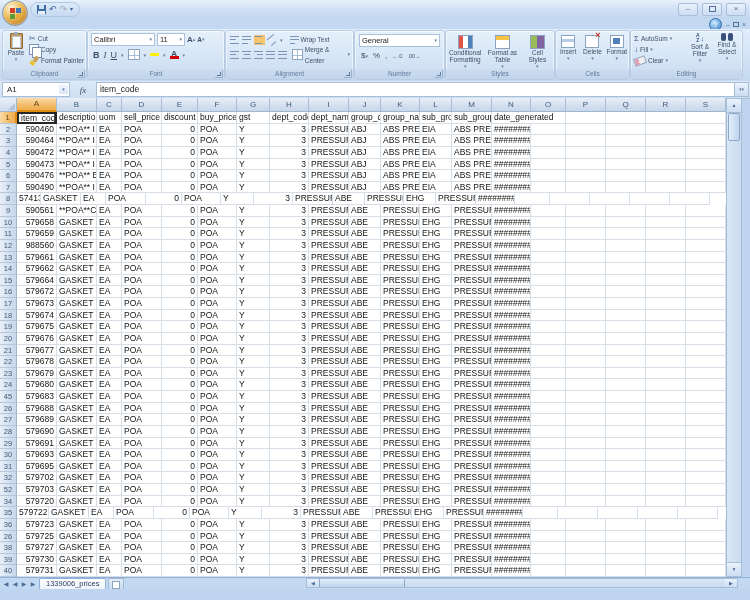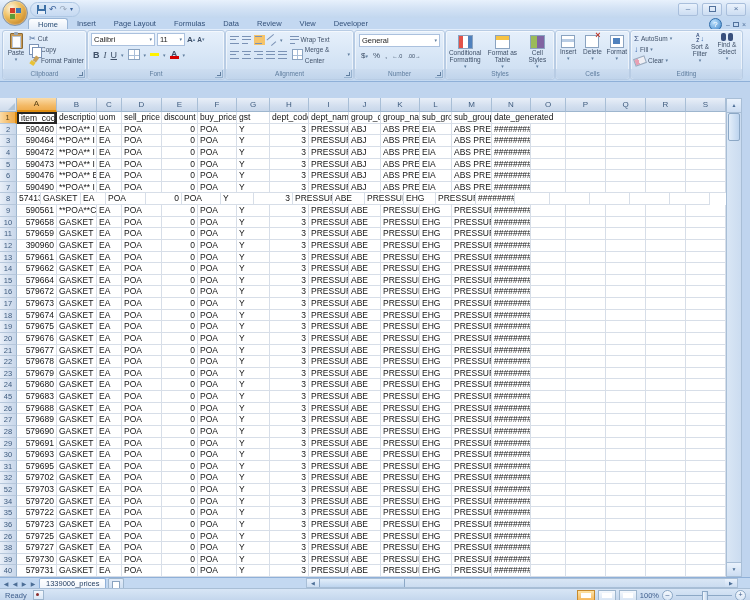--- a/index.html
+++ b/index.html
@@ -182,30 +182,20 @@
       <span class="qbtn" style="font-size:6px">▾</span>
     </div>
     <div class="winbtns">
       <div class="wbtn">–</div>
       <div class="wbtn"><span class="restore-box"></span></div>
       <div class="wbtn">×</div>
     </div>
   </div>
 
   <div class="tabrow">
-    <div class="rtabs">
-        <div class="rtab active">Home</div>
-        <div class="rtab">Insert</div>
-        <div class="rtab">Page Layout</div>
-        <div class="rtab">Formulas</div>
-        <div class="rtab">Data</div>
-        <div class="rtab">Review</div>
-        <div class="rtab">View</div>
-        <div class="rtab">Developer</div>
-      </div>
     <div class="tabrow-right">
       <div class="helpbtn">?</div>
       <div class="miniwin">
         <span>–</span>
         <span><span class="restore-box" style="width:4px;height:3px;margin-top:0"></span></span>
         <span>×</span>
       </div>
     </div>
   </div>
 
@@ -434,20 +424,26 @@
         <div class="bigbtn" style="width:26px">
           <span class="binoc"></span>
           <span>Find &amp; Select</span>
             <span class="arrow">▾</span>
         </div>
       </div>
       <div class="glabel">Editing</div>
     </div>
   </div>
 
+  <div class="fbar">
+    <div class="namebox"><span>A1</span><span class="dd">▾</span></div>
+    <div class="fx">fx</div>
+    <div class="finput">item_code</div>
+    <div class="fchev">▾▾</div>
+  </div>
 
   <div class="sheet">
     <div class="colhdrs">
       <div class="corner"></div>
     <div class="chdr sel" style="width: 40px;">A</div>
         <div class="chdr" style="width: 40px;">B</div>
         <div class="chdr" style="width: 25px;">C</div>
         <div class="chdr" style="width: 40px;">D</div>
         <div class="chdr" style="width: 36px;">E</div>
         <div class="chdr" style="width: 39px;">F</div>
@@ -703,21 +699,21 @@
           <div class="cell" style="width: 40px;">PRESSURE</div>
           <div class="cell" style="width: 39px;">########</div>
           <div class="cell" style="width: 35px;"></div>
           <div class="cell" style="width: 40px;"></div>
           <div class="cell" style="width: 40px;"></div>
           <div class="cell" style="width: 40px;"></div>
           <div class="cell" style="width: 40px;"></div>
         </div>
         <div class="grow">
           <div class="rnum">12</div>
-          <div class="cell r" style="width: 40px;">390960</div>
+          <div class="cell r" style="width: 40px;">988560</div>
           <div class="cell" style="width: 40px;">GASKET SF</div>
           <div class="cell" style="width: 25px;">EA</div>
           <div class="cell" style="width: 40px;">POA</div>
           <div class="cell r" style="width: 36px;">0</div>
           <div class="cell" style="width: 39px;">POA</div>
           <div class="cell" style="width: 33px;">Y</div>
           <div class="cell r" style="width: 39px;">3</div>
           <div class="cell" style="width: 40px;">PRESSURE</div>
           <div class="cell" style="width: 32px;">ABE</div>
           <div class="cell" style="width: 39px;">PRESSURE</div>
@@ -1209,21 +1205,21 @@
           <div class="cell" style="width: 40px;">PRESSURE</div>
           <div class="cell" style="width: 39px;">########</div>
           <div class="cell" style="width: 35px;"></div>
           <div class="cell" style="width: 40px;"></div>
           <div class="cell" style="width: 40px;"></div>
           <div class="cell" style="width: 40px;"></div>
           <div class="cell" style="width: 40px;"></div>
         </div>
         <div class="grow">
           <div class="rnum">35</div>
-          <div class="cell r" style="width: 40px;">579722</div>
+          <div class="cell r" style="width: 32px;">579722</div>
           <div class="cell" style="width: 40px;">GASKET 25</div>
           <div class="cell" style="width: 25px;">EA</div>
           <div class="cell" style="width: 40px;">POA</div>
           <div class="cell r" style="width: 36px;">0</div>
           <div class="cell" style="width: 39px;">POA</div>
           <div class="cell" style="width: 33px;">Y</div>
           <div class="cell r" style="width: 39px;">3</div>
           <div class="cell" style="width: 40px;">PRESSURE</div>
           <div class="cell" style="width: 32px;">ABE</div>
           <div class="cell" style="width: 39px;">PRESSURE</div>
@@ -1365,28 +1361,13 @@
     <div class="sheettab">1339006_prices</div>
     <div class="newtab"></div>
   </div>
   <div class="hscroll">
     <div class="hbtn">◀</div>
     <div class="hthumb"></div>
     <div style="flex:1"></div>
     <div class="hbtn">▶</div>
   </div>
 
-  <div class="statusbar">
-    <span class="ready">Ready</span>
-    <span class="macrobtn"></span>
-    <div class="status-right">
-      <div class="viewbtn active"></div>
-      <div class="viewbtn"></div>
-      <div class="viewbtn"></div>
-      <span class="zoomtxt">100%</span>
-      <span class="zoombtn">–</span>
-      <span class="zoomtrack">
-          <span class="zoomhandle"></span>
-        </span>
-      <span class="zoombtn">+</span>
-    </div>
-  </div>
 </div>
 
 </body></html>

